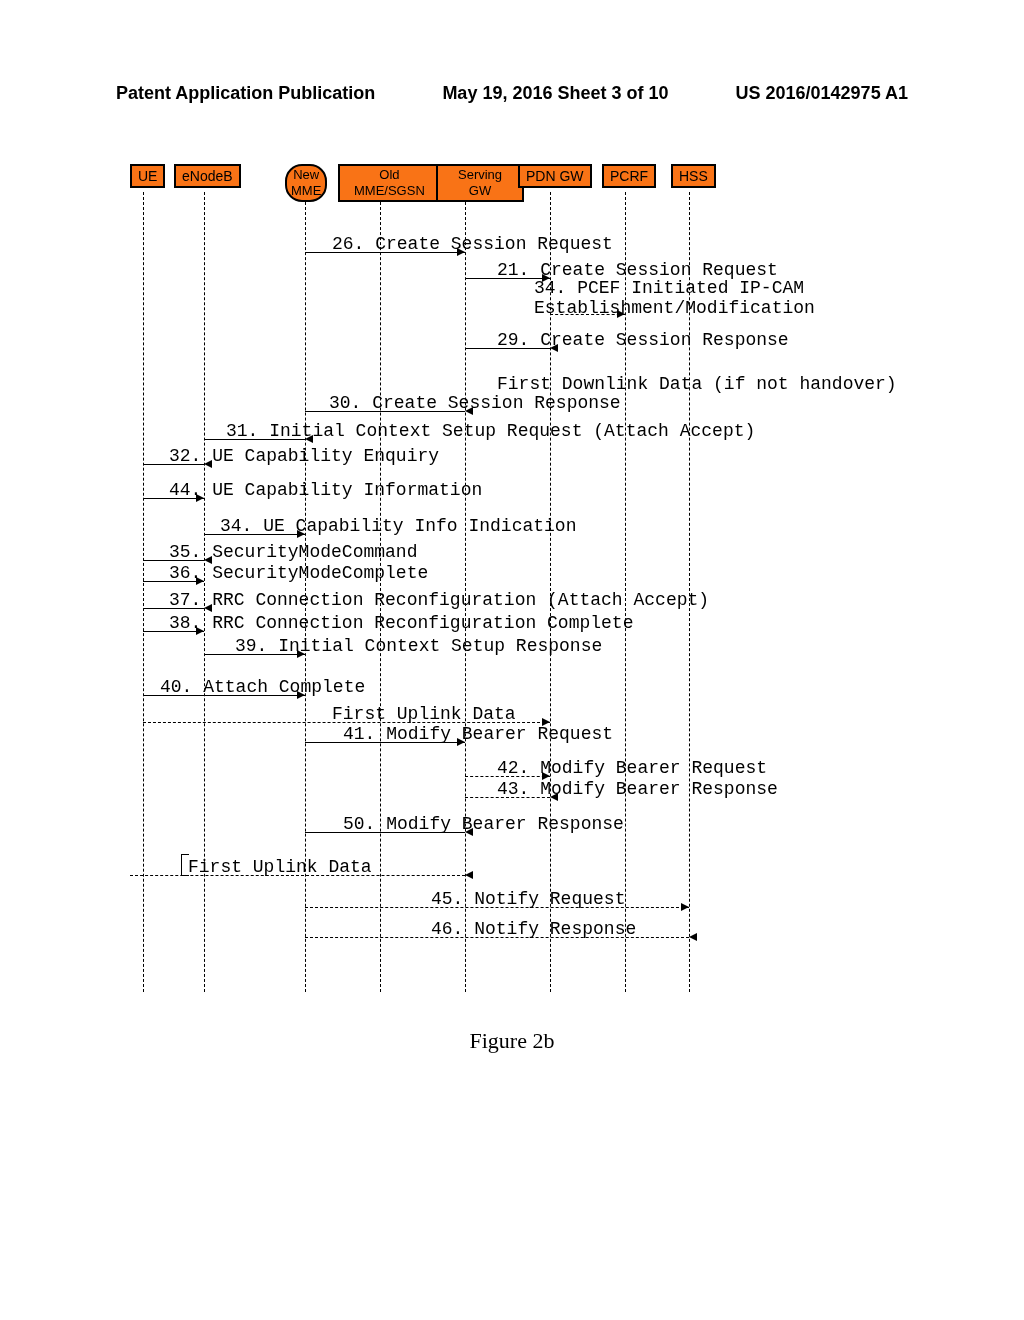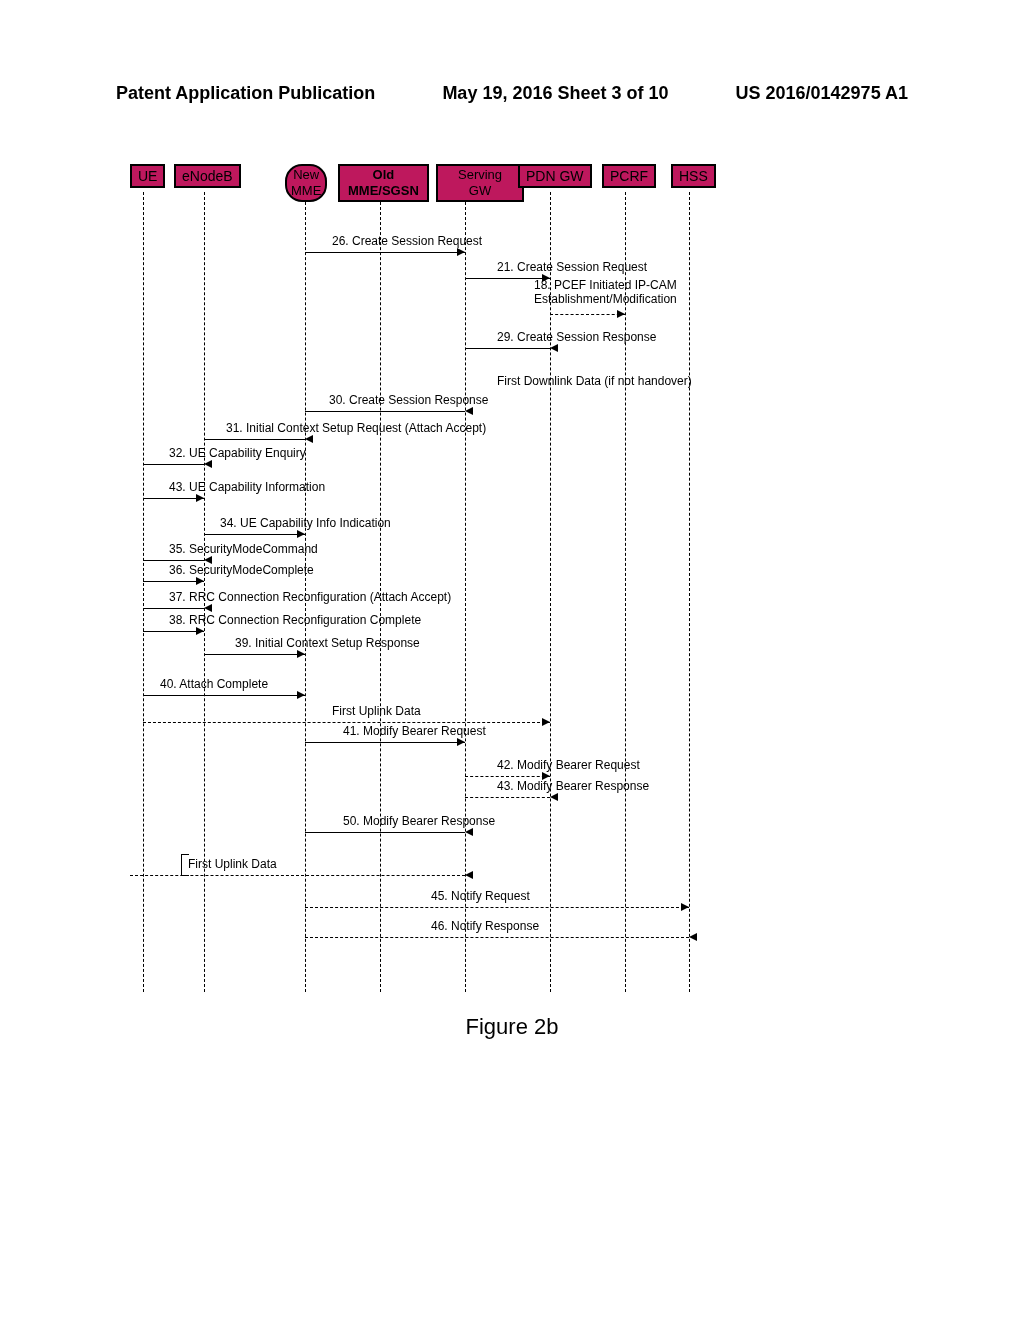--- a/index.html
+++ b/index.html
@@ -22,37 +22,38 @@
       font-weight: bold;
     }
     .diagram-container {
       position: relative;
       margin: 60px 116px 0 116px;
       height: 850px;
     }
     .entity-box {
       position: absolute;
       border: 2px solid black;
-      background: #be185d;
+      background: #f97316;
       text-align: center;
       font-size: 14px;
       padding: 2px 6px;
       white-space: nowrap;
     }
     .lifeline {
       position: absolute;
       border-left: 1px dashed black;
       top: 28px;
       height: 800px;
       width: 0;
     }
     .message-label {
       position: absolute;
-      font-size: 12px;
+      font-size: 18px;
       white-space: nowrap;
+      font-family: Liberation Mono, monospace;
     }
     .arrow-line {
       position: absolute;
       height: 0;
       border-top: 1.5px solid black;
     }
     .arrow-line.dashed {
       border-top: 1.5px dashed black;
     }
     .arrow-head {
@@ -65,21 +66,22 @@
       border-width: 4px 0 4px 8px;
       border-color: transparent transparent transparent black;
     }
     .arrow-head.left {
       border-width: 4px 8px 4px 0;
       border-color: transparent black transparent transparent;
     }
     .figure-caption {
       text-align: center;
       font-size: 22px;
-      margin-top: 0;
+      margin-top: 14px;
+      font-family: Liberation Serif, serif;
     }
     .bracket {
       position: absolute;
       width: 8px;
       border-top: 1.5px solid black;
       border-bottom: 1.5px solid black;
       border-left: 1.5px solid black;
     }
   </style>
 </head>
@@ -94,21 +96,21 @@
 <div class="diagram-container" id="diagram">
     <div class="entity-box" style="left: 14px; top: 0px;">UE</div>
     <div class="lifeline" style="left: 27px;"></div>
     <div class="entity-box" style="left: 58px; top: 0px;">eNodeB</div>
     <div class="lifeline" style="left: 88px;"></div>
     <div class="entity-box" style="left: 169px; top: 0px; line-height: 16px; padding: 1px 4px; font-size: 13px; border-radius: 17px;">
       <div>New</div>
       <div>MME</div>
     </div>
     <div class="lifeline" style="left: 189px; top: 38px; height: 790px;"></div>
-    <div class="entity-box" style="left: 222px; top: 0px; line-height: 16px; padding: 1px 8px; font-size: 13px; font-weight: bold;">
+    <div class="entity-box" style="left: 222px; top: 0px; line-height: 16px; padding: 1px 14px; font-size: 13px;">
       <div>Old</div>
       <div>MME/SGSN</div>
     </div>
     <div class="lifeline" style="left: 264px; top: 38px; height: 790px;"></div>
     <div class="entity-box" style="left: 320px; top: 0px; line-height: 16px; padding: 1px 20px; font-size: 13px;">
       <div>Serving</div>
       <div>GW</div>
     </div>
     <div class="lifeline" style="left: 349px; top: 38px; height: 790px;"></div>
     <div class="entity-box" style="left: 402px; top: 0px;">PDN GW</div>
@@ -117,39 +119,39 @@
     <div class="lifeline" style="left: 509px;"></div>
     <div class="entity-box" style="left: 555px; top: 0px;">HSS</div>
     <div class="lifeline" style="left: 573px;"></div>
     <div class="message-label" style="left: 216px; top: 70px;">26. Create Session Request</div>
     <div class="arrow-line" style="left: 189px; width: 160px; top: 88px;"></div>
     <div class="arrow-head right" style="top: 84px; left: 341px;"></div>
     <div class="message-label" style="left: 381px; top: 96px;">21. Create Session Request</div>
     <div class="arrow-line" style="left: 349px; width: 85px; top: 114px;"></div>
     <div class="arrow-head right" style="top: 110px; left: 426px;"></div>
     <div class="message-label" style="left: 418px; top: 114px;">
-      <div>18. PCEF Initiated IP-CAM</div>
+      <div>34. PCEF Initiated IP-CAM</div>
       <div>Establishment/Modification</div>
     </div>
     <div class="arrow-line dashed" style="left: 434px; width: 75px; top: 150px;"></div>
     <div class="arrow-head right" style="top: 146px; left: 501px;"></div>
     <div class="message-label" style="left: 381px; top: 166px;">29. Create Session Response</div>
     <div class="arrow-line" style="left: 349px; width: 85px; top: 184px;"></div>
     <div class="arrow-head left" style="top: 180px; left: 434px;"></div>
     <div class="message-label" style="left: 381px; top: 210px;">First Downlink Data (if not handover)</div>
     <div class="message-label" style="left: 213px; top: 229px;">30. Create Session Response</div>
     <div class="arrow-line" style="left: 189px; width: 160px; top: 247px;"></div>
     <div class="arrow-head left" style="top: 243px; left: 349px;"></div>
     <div class="message-label" style="left: 110px; top: 257px;">31. Initial Context Setup Request (Attach Accept)</div>
     <div class="arrow-line" style="left: 88px; width: 101px; top: 275px;"></div>
     <div class="arrow-head left" style="top: 271px; left: 189px;"></div>
     <div class="message-label" style="left: 53px; top: 282px;">32. UE Capability Enquiry</div>
     <div class="arrow-line" style="left: 27px; width: 61px; top: 300px;"></div>
     <div class="arrow-head left" style="top: 296px; left: 88px;"></div>
-    <div class="message-label" style="left: 53px; top: 316px;">43. UE Capability Information</div>
+    <div class="message-label" style="left: 53px; top: 316px;">44. UE Capability Information</div>
     <div class="arrow-line" style="left: 27px; width: 61px; top: 334px;"></div>
     <div class="arrow-head right" style="top: 330px; left: 80px;"></div>
     <div class="message-label" style="left: 104px; top: 352px;">34. UE Capability Info Indication</div>
     <div class="arrow-line" style="left: 88px; width: 101px; top: 370px;"></div>
     <div class="arrow-head right" style="top: 366px; left: 181px;"></div>
     <div class="message-label" style="left: 53px; top: 378px;">35. SecurityModeCommand</div>
     <div class="arrow-line" style="left: 27px; width: 61px; top: 396px;"></div>
     <div class="arrow-head left" style="top: 392px; left: 88px;"></div>
     <div class="message-label" style="left: 53px; top: 399px;">36. SecurityModeComplete</div>
     <div class="arrow-line" style="left: 27px; width: 61px; top: 417px;"></div>

